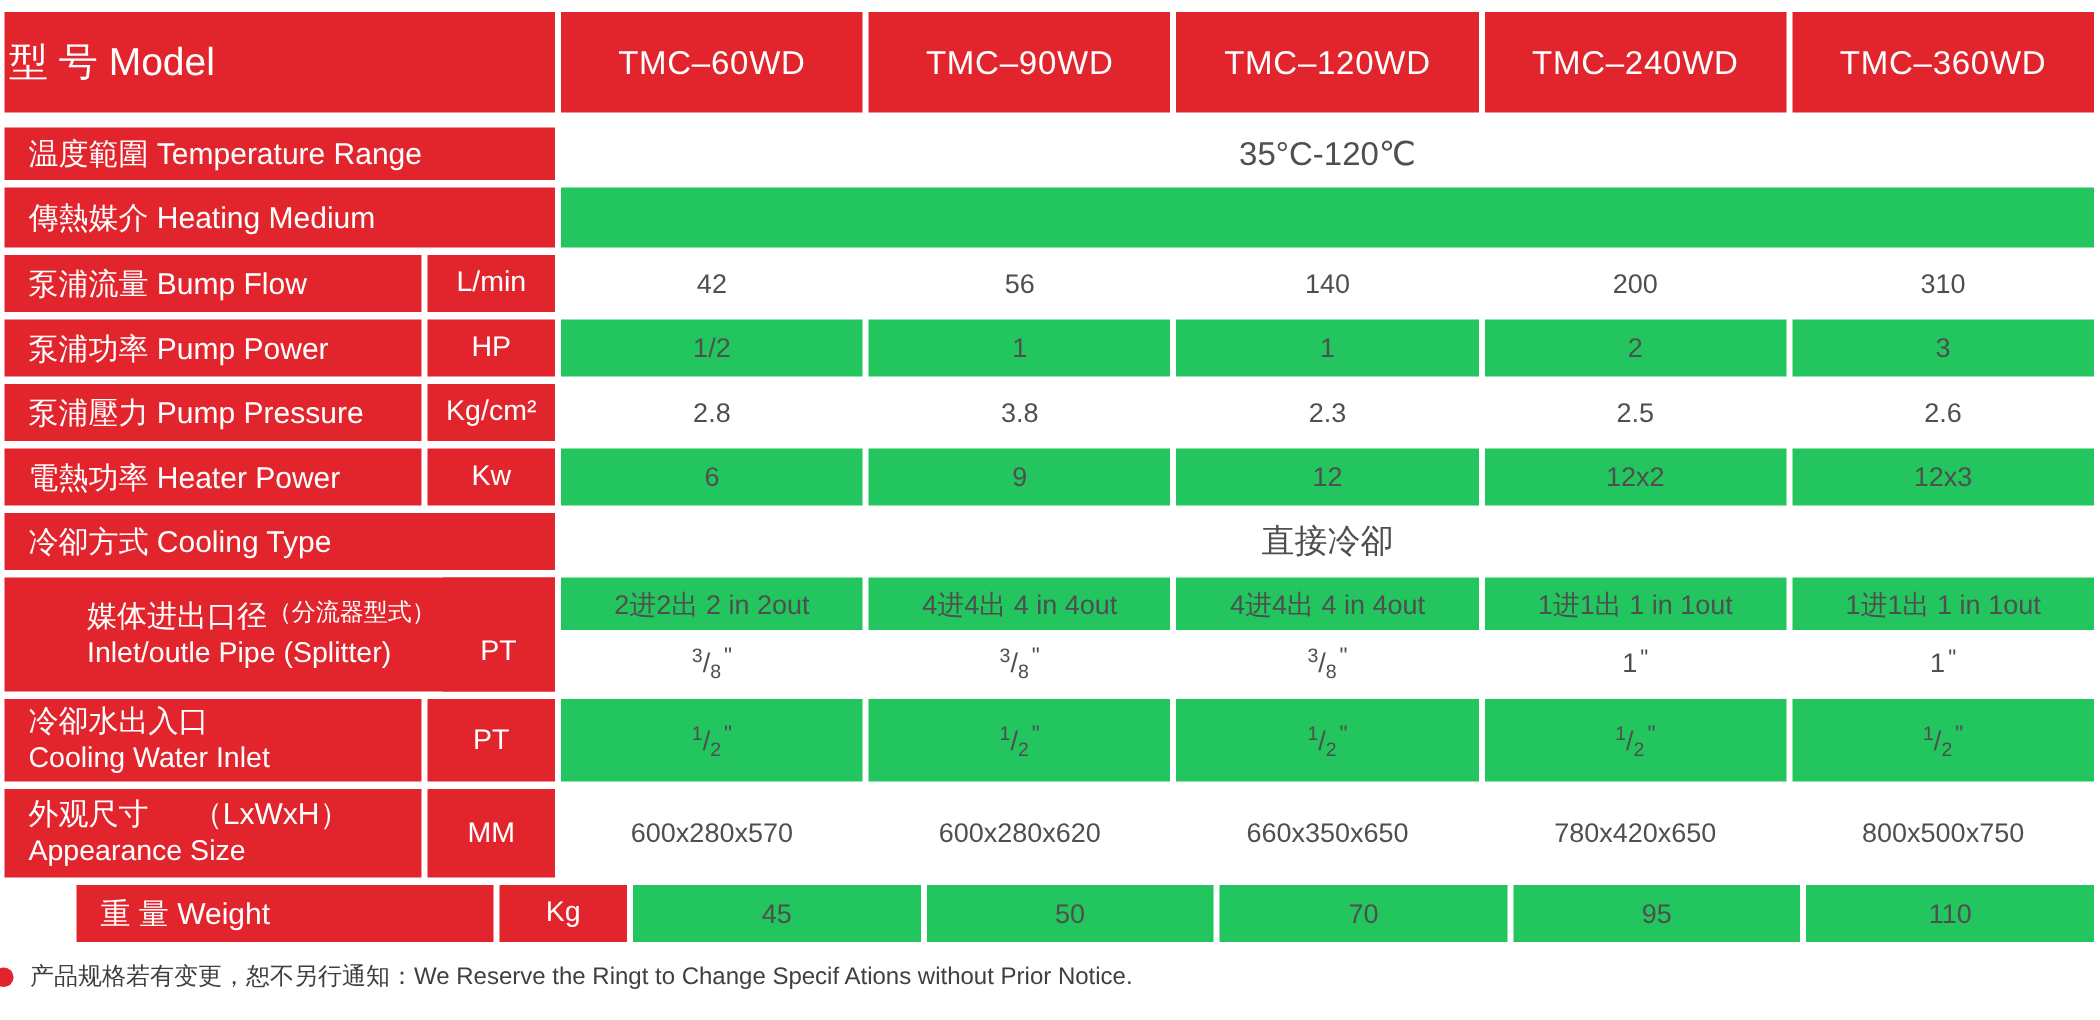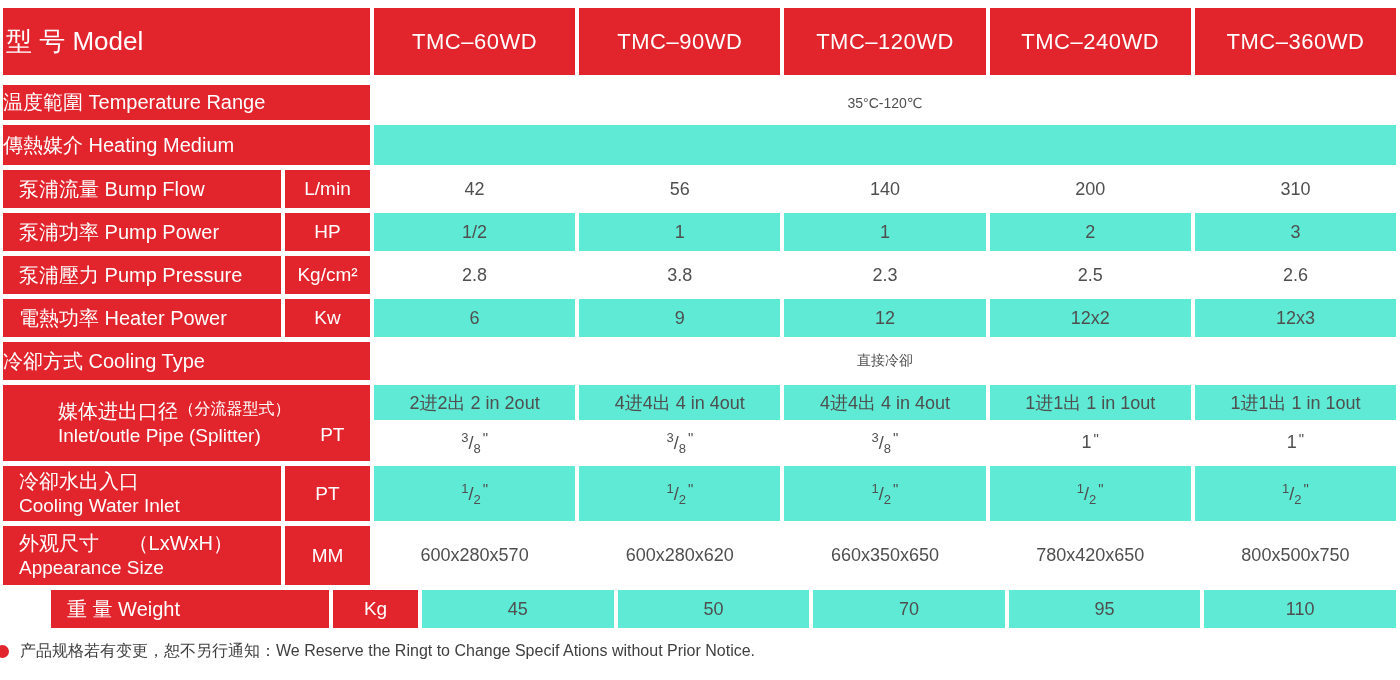--- a/index.html
+++ b/index.html
@@ -7,33 +7,33 @@
     width: 1400px; height: 680px;
     background: #ffffff; overflow: hidden;
     font-family: "Liberation Sans", "DejaVu Sans", sans-serif;
   }
   #spec-table { position: absolute; left: 3px; top: 8px; width: 1393px; }
 
   .hrow { display: flex; gap: 4px; margin-bottom: 10px; height: 67px; }
   .row  { display: flex; gap: 4px; margin-bottom: 5px; }
 
   .red  { background: #e2242d; color: #ffffff; }
-  .lblfull { width: 367px; display: flex; align-items: center; font-size: 20px; }
+  .lblfull { width: 367px; display: flex; align-items: center; padding-left: 16px; font-size: 20px; }
   .lbl     { width: 278px; display: flex; align-items: center; padding-left: 16px; font-size: 20px; }
   .unit    { width: 85px;  display: flex; align-items: center; justify-content: center; font-size: 19px; }
 
   .hlbl   { width: 367px; display: flex; align-items: center; padding-left: 3px; font-size: 26px; }
   .hmodel { flex: 1; display: flex; align-items: center; justify-content: center; font-size: 22px; letter-spacing: .5px; }
 
   .data   { flex: 1; display: flex; gap: 4px; }
   .dcell  { flex: 1; display: flex; align-items: center; justify-content: center;
             color: #4f4f4f; font-size: 18px; }
   .scell  { flex: 1; display: flex; align-items: center; justify-content: center;
-            color: #4f4f4f; font-size: 14px; }
-  .shade  { background: #5eead4; }
+            color: #4f4f4f; font-size: 22px; }
+  .shade  { background: #22c55e; }
 
   .lbl2 { flex-direction: column; align-items: stretch; justify-content: center; line-height: 1.25; }
   .lbl2 .l1 { display: flex; justify-content: space-between; padding-right: 48px; font-size: 20px; }
   .lbl2 .l2 { font-size: 19px; }
   .paren { font-size: 16px; }
 
   .dblblock { width: 367px; display: flex; gap: 4px; padding-left: 39px; }
   .dblblock .lbl2 { width: 278px; display: flex; padding-left: 16px; }
   .dblblock .unit2 { width: 85px; display: flex; align-items: flex-end; justify-content: center;
                      padding-bottom: 15px; font-size: 19px; }

